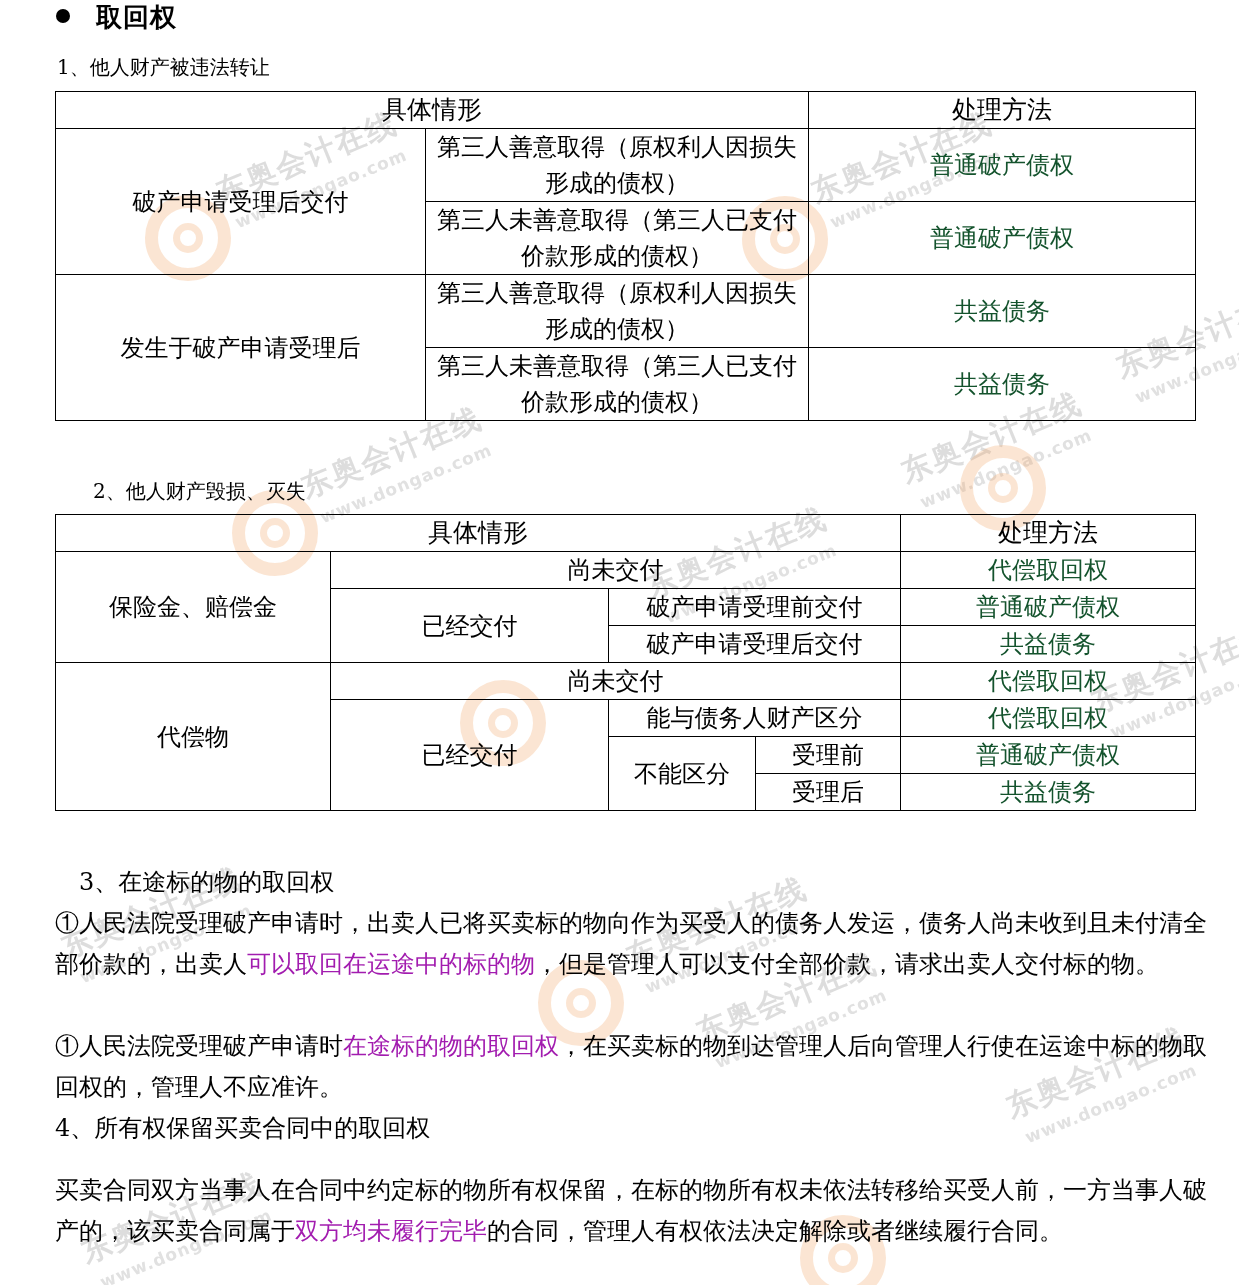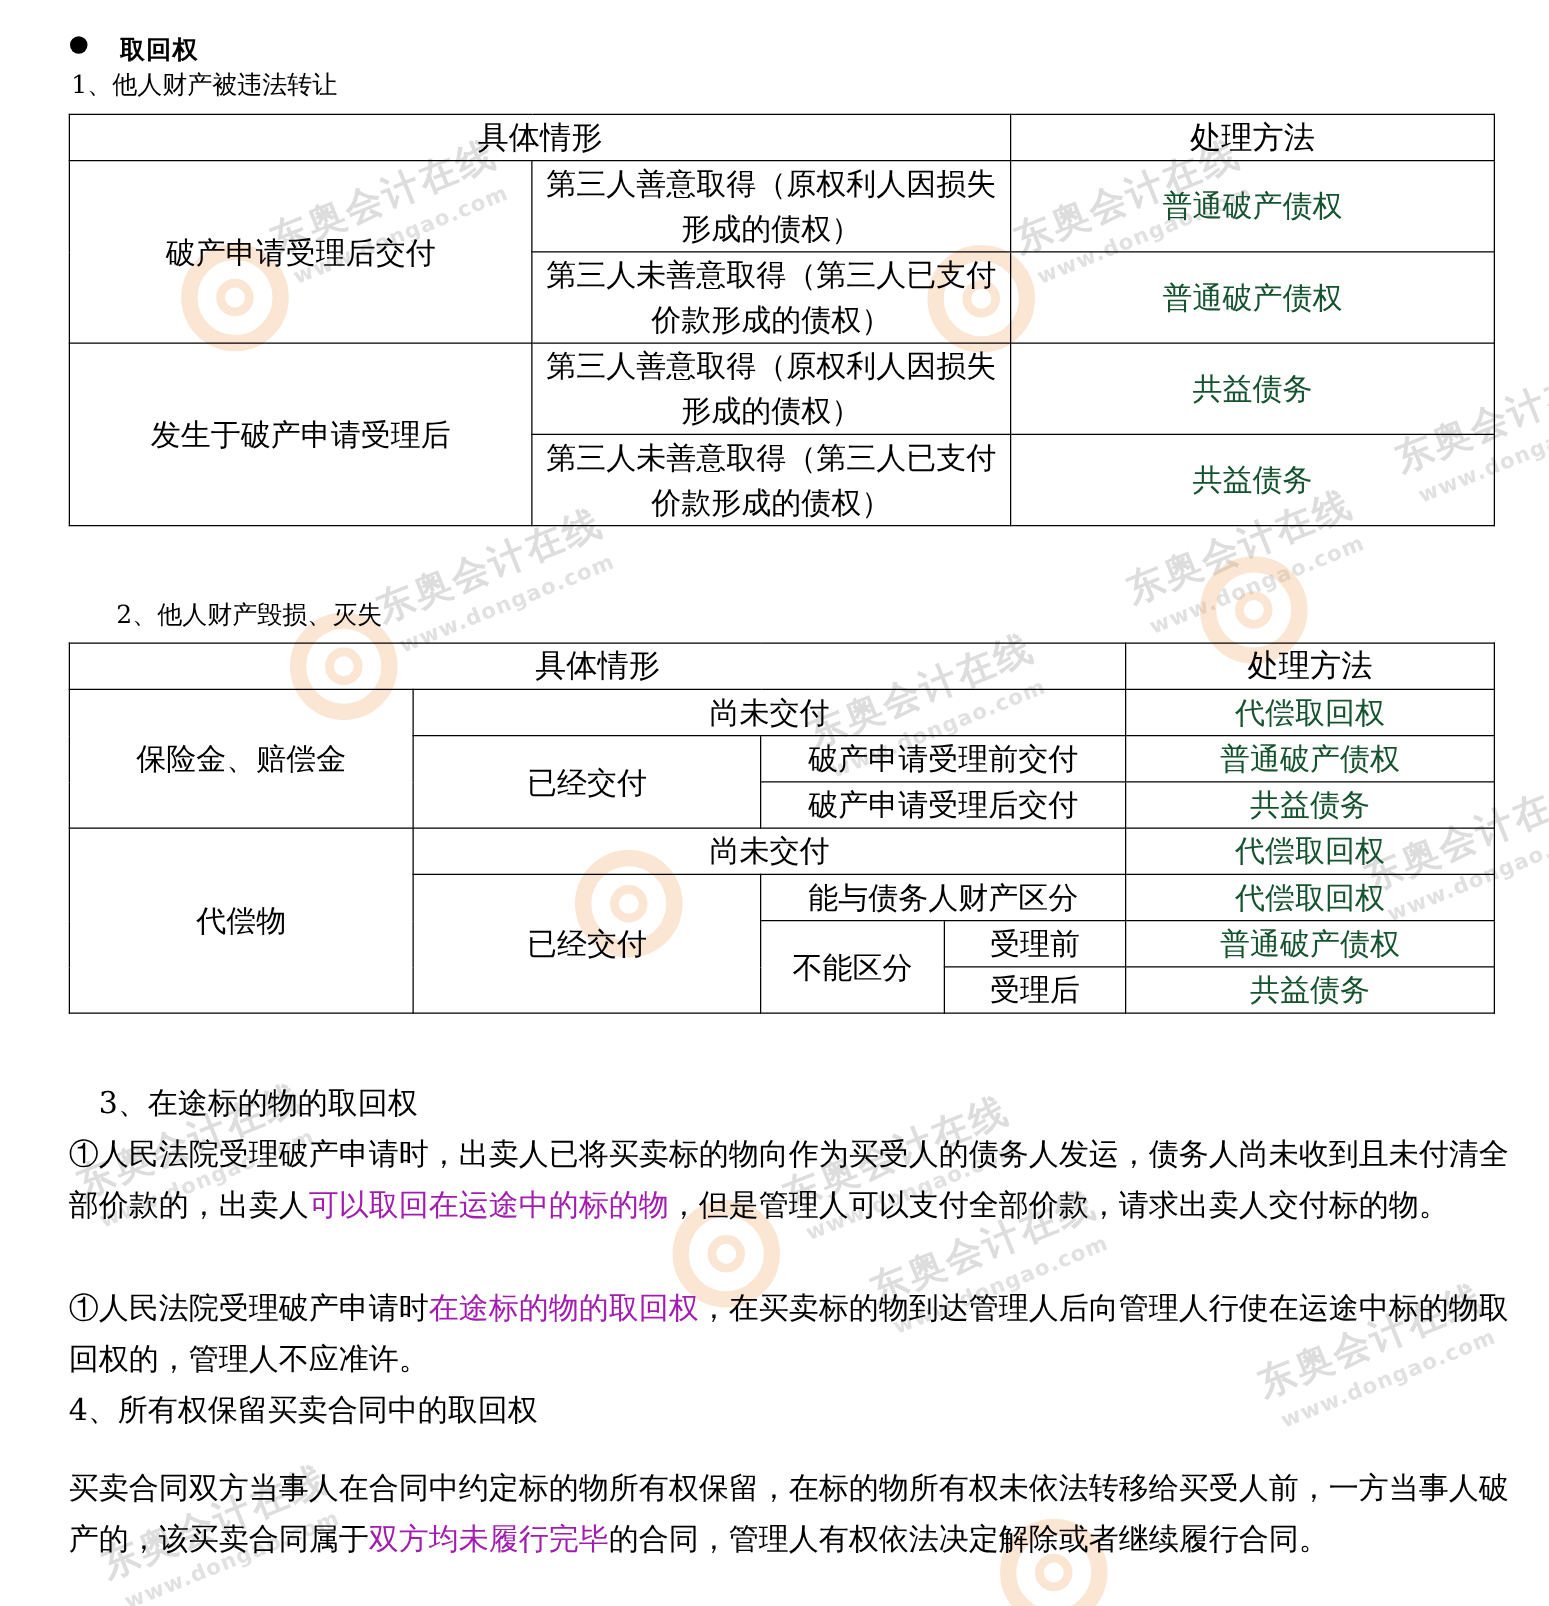--- a/index.html
+++ b/index.html
@@ -74,22 +74,22 @@
 
   
   #content {
     position: relative;
     z-index: 2;
   }
 
   .heading-bullet-line {
     position: absolute;
     left: 56px;
-    top: 22px;
-    font-size: 20px;
+    top: 0;
+    font-size: 26px;
     font-weight: bold;
     line-height: 34px;
     white-space: nowrap;
   }
   .bullet-dot {
     display: inline-block;
     width: 14px;
     height: 14px;
     border-radius: 50%;
     background: #000;

